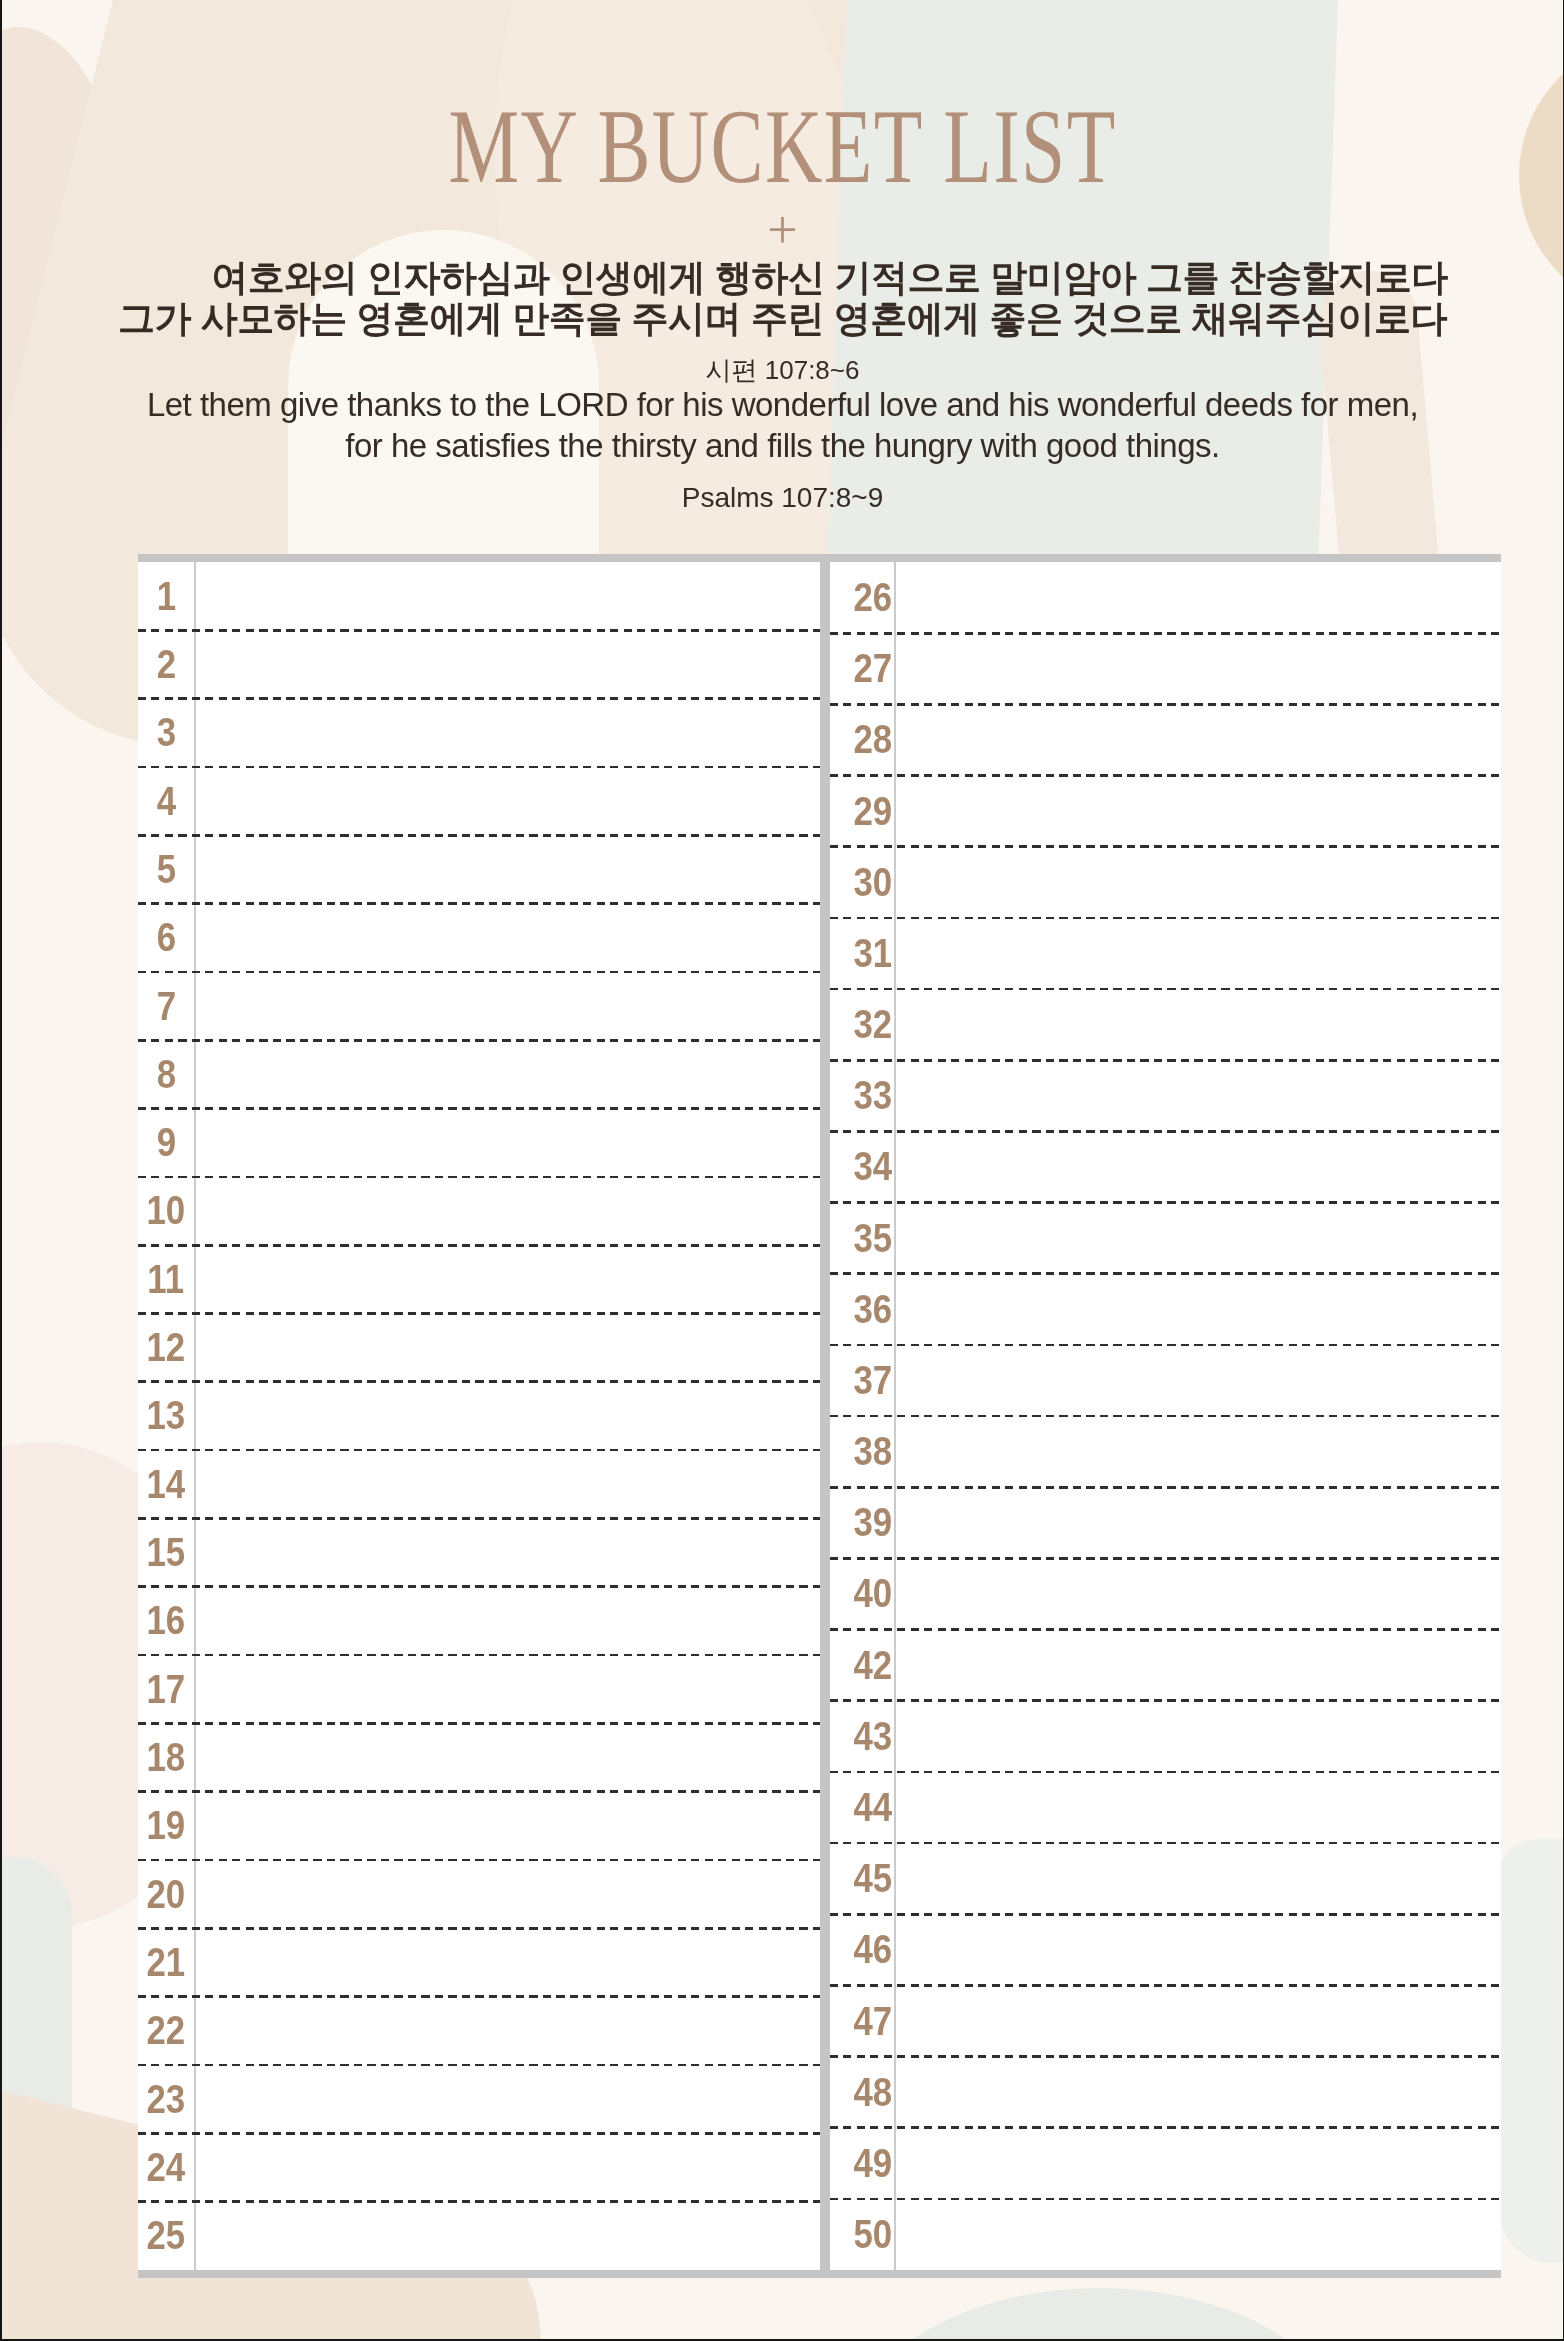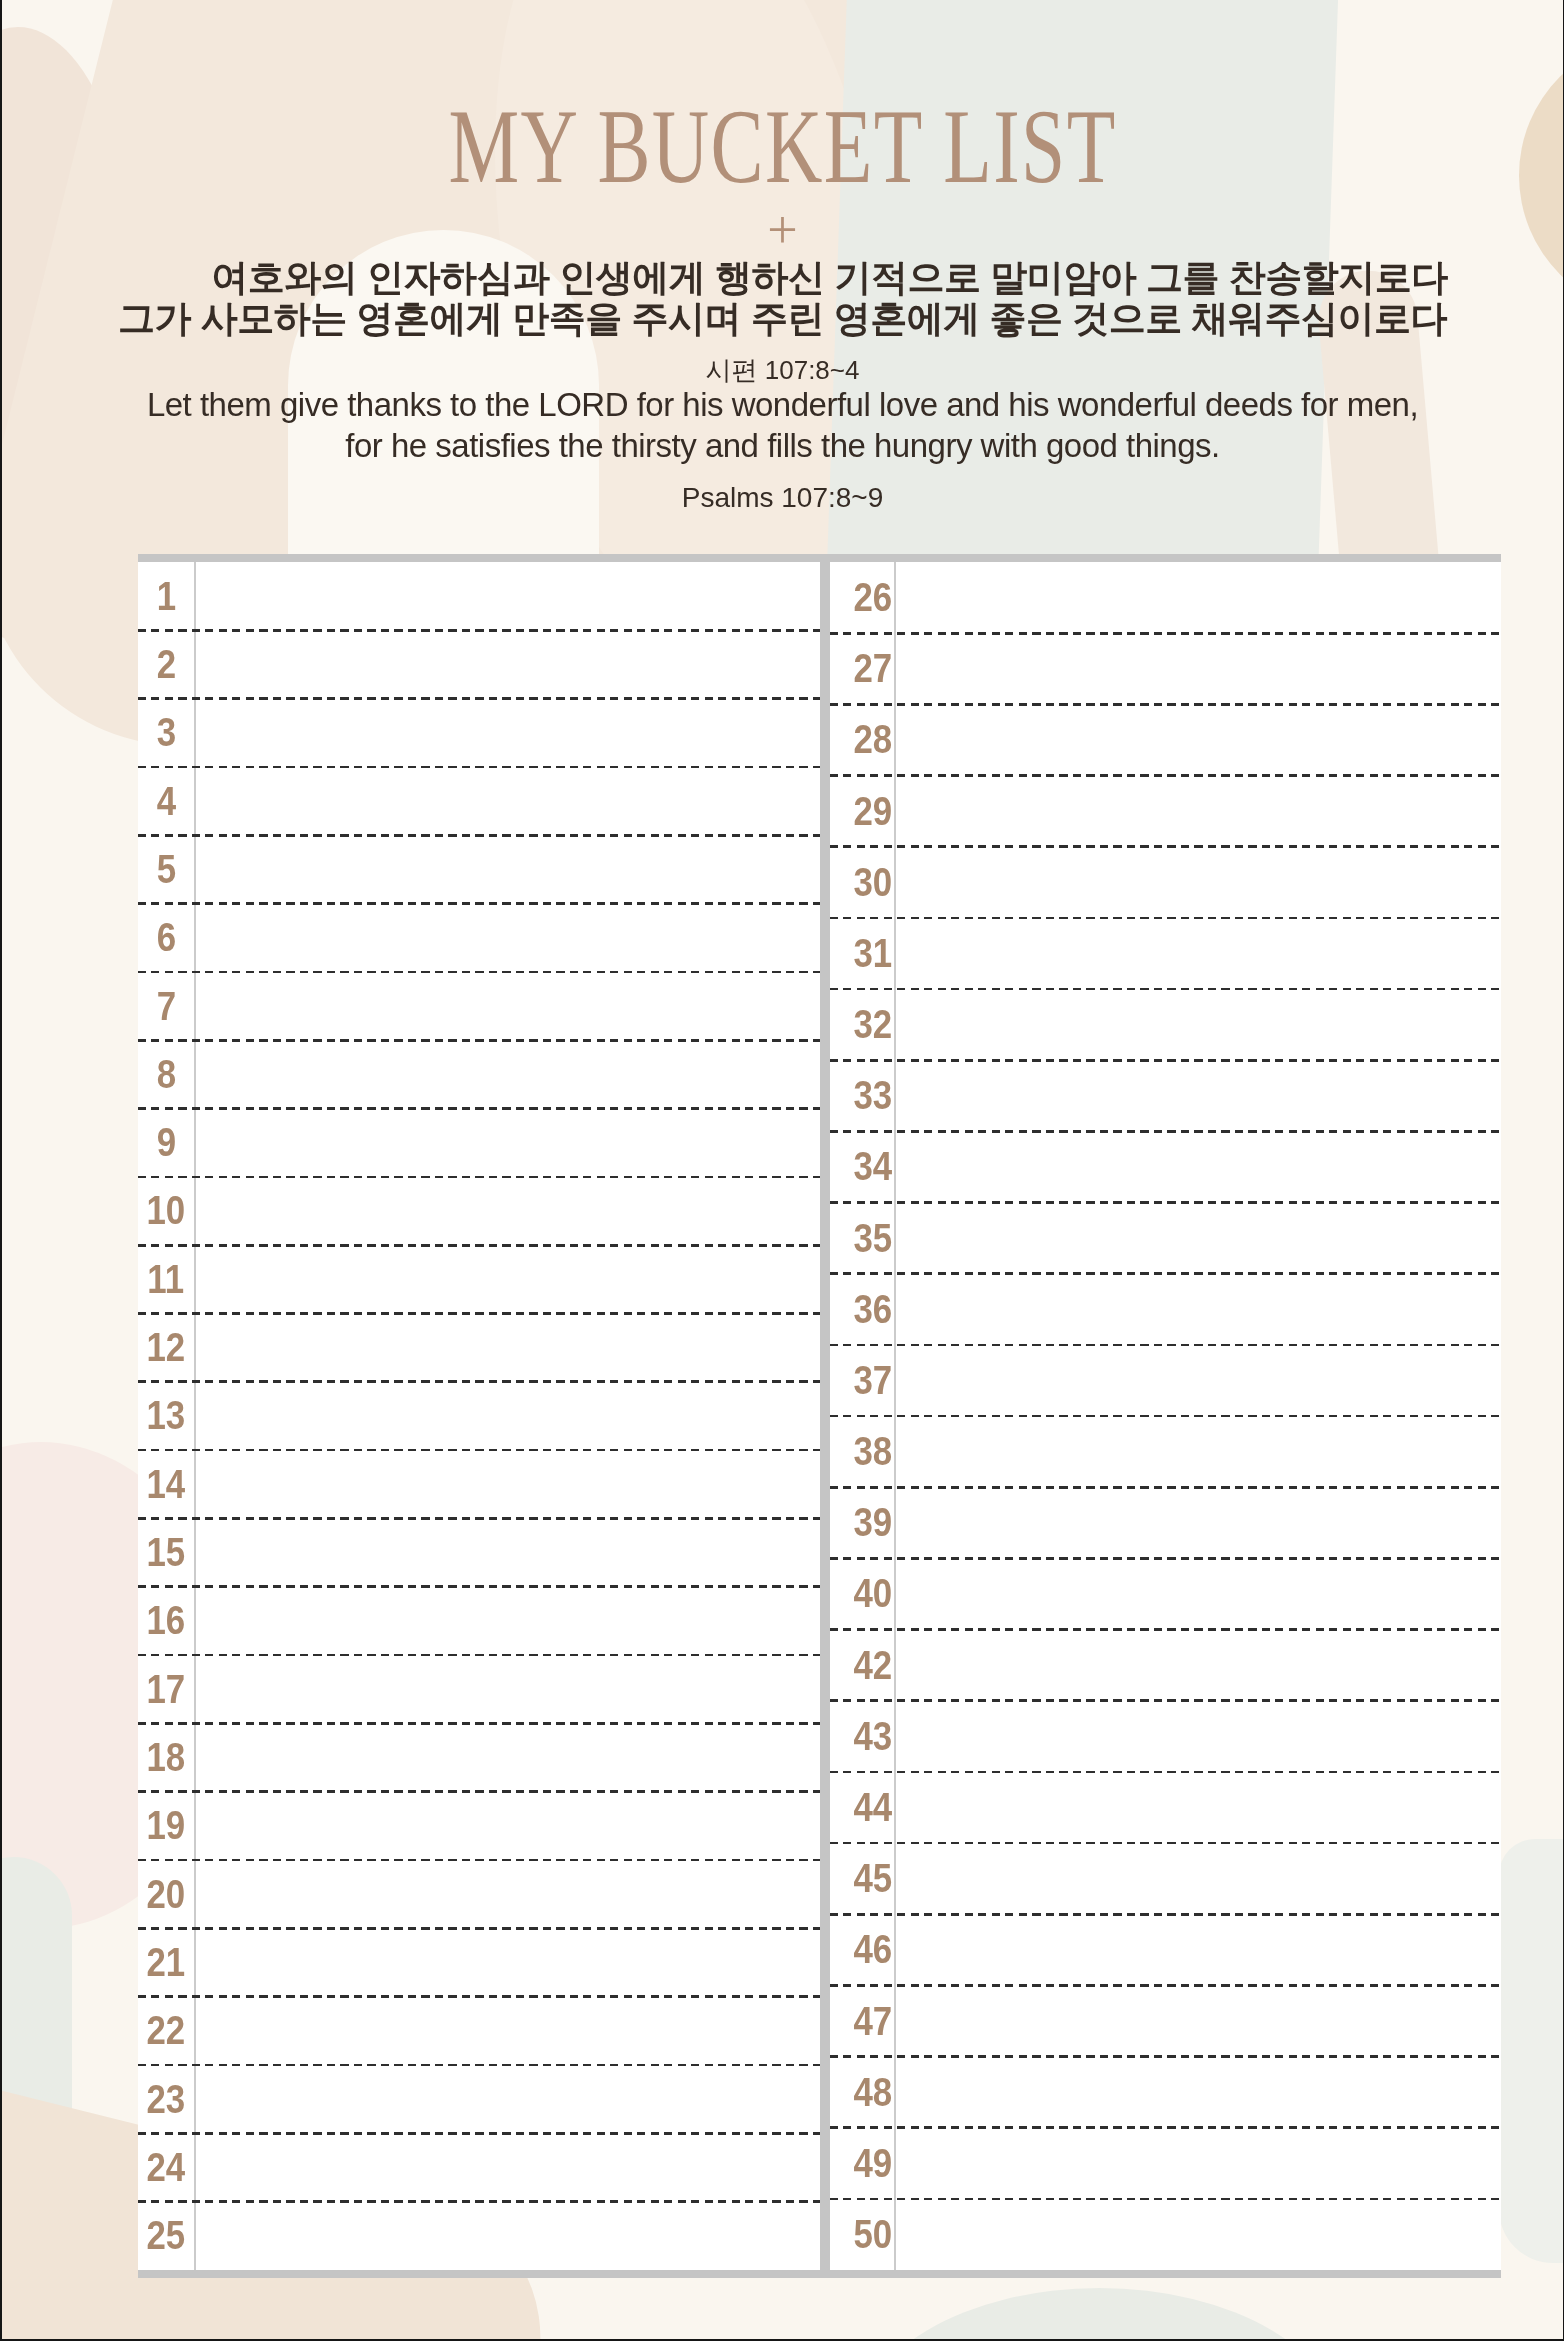--- a/index.html
+++ b/index.html
@@ -78,21 +78,21 @@
   <div class="bg bg-left-pink"></div>
   <div class="bg bg-left-sage"></div>
   <div class="bg bg-left-beige-wedge"></div>
   <div class="bg bg-bottom-sage"></div>
   <div class="bg bg-right-sage-strip"></div>
 
   <div class="hline title">MY BUCKET LIST</div>
   <div class="hline plus">+</div>
   <div class="hline kr1">여호와의 인자하심과 인생에게 행하신 기적으로 말미암아 그를 찬송할지로다</div>
   <div class="hline kr2">그가 사모하는 영혼에게 만족을 주시며 주린 영혼에게 좋은 것으로 채워주심이로다</div>
-  <div class="hline ref-kr">시편 107:8~4</div>
+  <div class="hline ref-kr">시편 107:8~6</div>
   <div class="hline en1">Let them give thanks to the LORD for his wonderful love and his wonderful deeds for men,</div>
   <div class="hline en2">for he satisfies the thirsty and fills the hungry with good things.</div>
   <div class="hline ref-en">Psalms 107:8~9</div>
 
   <div class="table">
     <div class="hbar"></div>
     <div class="table-body">
       <div class="half left" id="half-left">
         <div class="vline"></div>
       <div class="row">

